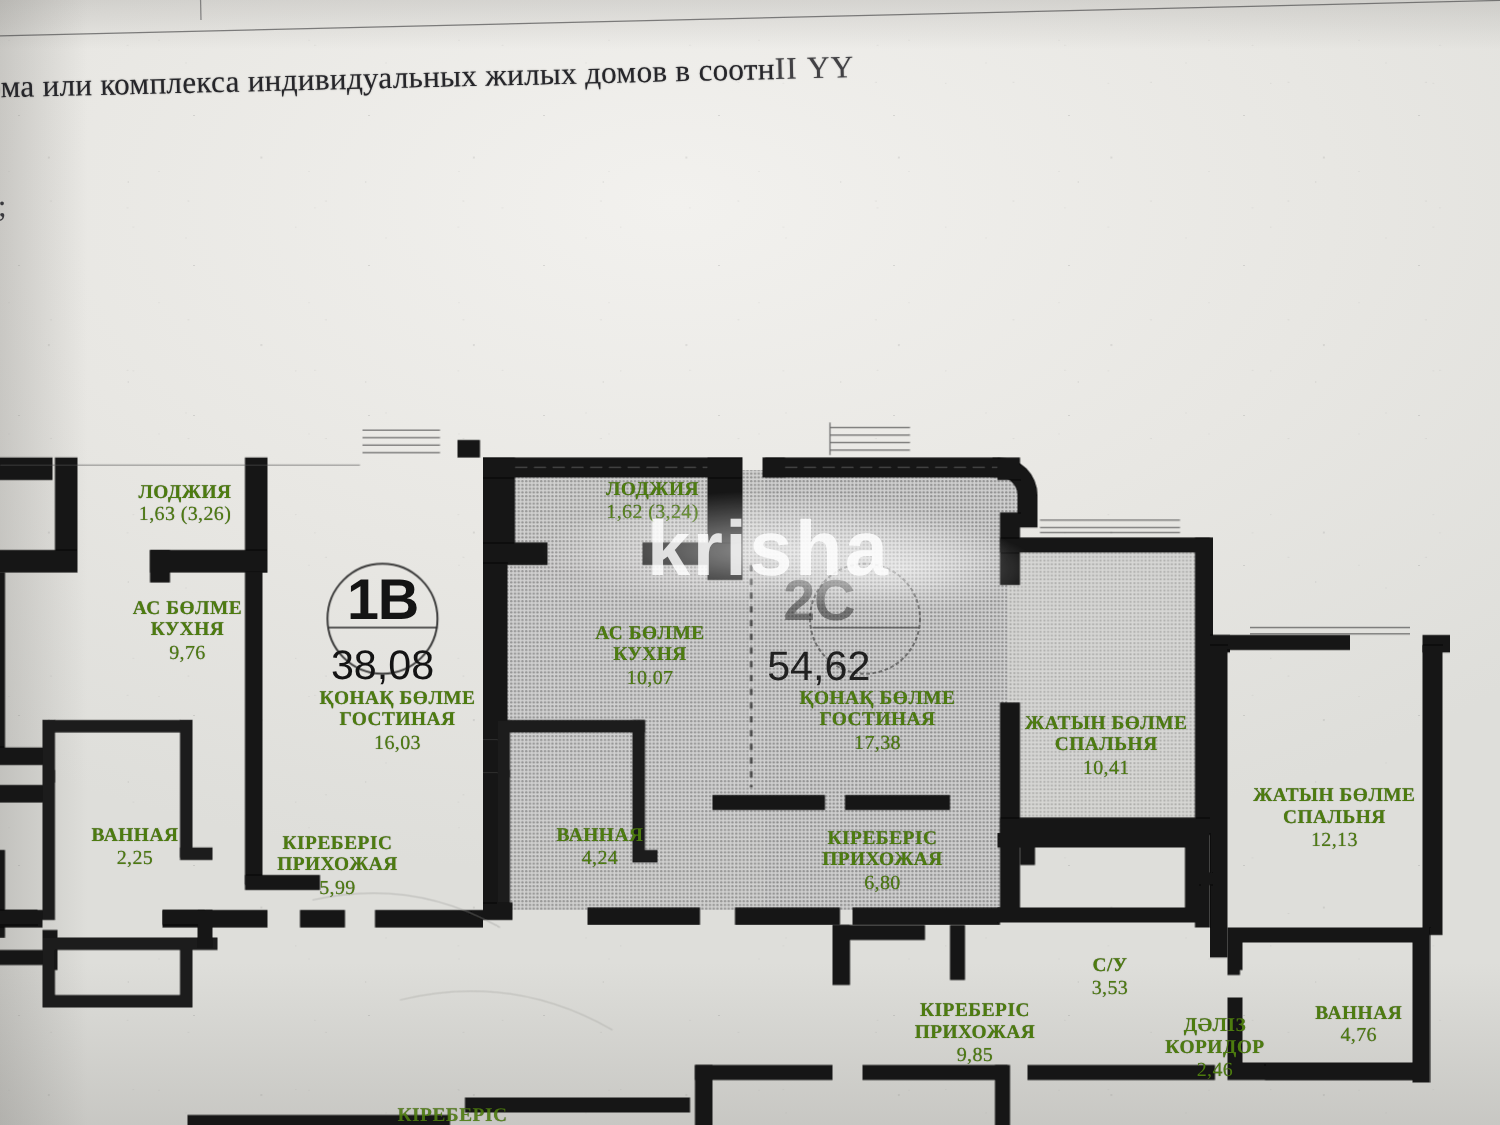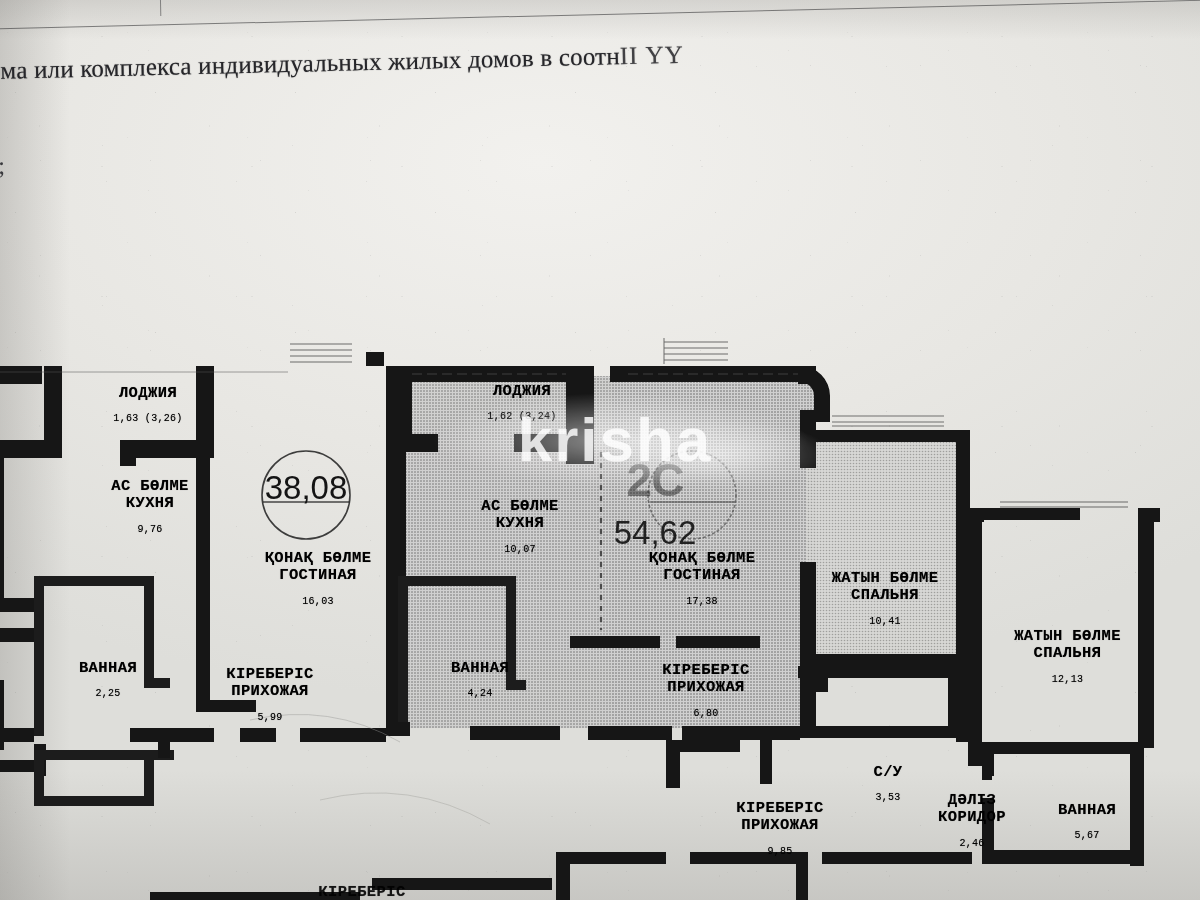--- a/index.html
+++ b/index.html
@@ -308,20 +308,21 @@
       <div class="la">2,25</div>
     </div>
 
     <div class="lbl" style="left:180px;top:666px;width:180px;">
       <div class="l1">КІРЕБЕРІС</div>
       <div class="l2">ПРИХОЖАЯ</div>
       <div class="la">5,99</div>
     </div>
 
     <div class="badge" style="left:236px;top:457px;width:140px;">
+      <div class="bcode">1В</div>
       <div class="barea">38,08</div>
     </div>
 
     <div class="lbl" style="left:432px;top:383px;width:180px;">
       <div class="l1">ЛОДЖИЯ</div>
       <div class="la">1,62 (3,24)</div>
     </div>
 
     <div class="lbl" style="left:430px;top:498px;width:180px;">
       <div class="l1">АС БӨЛМЕ</div>
@@ -358,29 +359,29 @@
     </div>
 
     <div class="lbl" style="left:980px;top:628px;width:175px;">
       <div class="l1">ЖАТЫН БӨЛМЕ</div>
       <div class="l2">СПАЛЬНЯ</div>
       <div class="la">12,13</div>
     </div>
 
     <div class="lbl" style="left:1022px;top:802px;width:130px;">
       <div class="l2">ВАННАЯ</div>
-      <div class="la">5,67</div>
+      <div class="la">4,76</div>
     </div>
 
     <div class="lbl" style="left:838px;top:764px;width:100px;">
       <div class="l2">С/У</div>
       <div class="la">3,53</div>
     </div>
 
-    <div class="lbl" style="left:912px;top:792px;width:120px;">
+    <div class="lbl" style="left:912px;top:812px;width:120px;">
       <div class="l1">ДӘЛІЗ</div>
       <div class="l2">КОРИДОР</div>
       <div class="la">2,46</div>
     </div>
 
     <div class="lbl" style="left:700px;top:800px;width:160px;">
       <div class="l1">КІРЕБЕРІС</div>
       <div class="l2">ПРИХОЖАЯ</div>
       <div class="la">9,85</div>
     </div>
@@ -394,26 +395,26 @@
   <div class="wm-glow"></div>
   <div class="wm2"></div>
   <div class="wm">krisha</div>
 
 </div>
 
 <style>
   .plan-labels{position:absolute;inset:0;pointer-events:none;}
   .lbl{
     position:absolute;text-align:center;
-    font-family:Liberation Mono, monospace;
-    color:#000000;line-height:1.12;
+    font-family:Liberation Serif, serif;
+    color:#4d7c0f;line-height:1.12;
     text-shadow:0 0 .7px rgba(20,20,20,.55);
   }
   .lbl .l1,.lbl .l2{font-weight:bold;font-size:15.5px;letter-spacing:.4px;}
-  .lbl .la{font-weight:normal;font-size:10px;letter-spacing:.3px;margin-top:11px;}
+  .lbl .la{font-weight:normal;font-size:16px;letter-spacing:.3px;margin-top:1px;}
   .lbl.cutoff{overflow:hidden;height:14px;opacity:.9;}
 
   .badge{
     position:absolute;text-align:center;
     font-family:"Liberation Sans", sans-serif;color:#141414;
   }
   .badge .bcode{font-size:46px;font-weight:bold;line-height:.96;letter-spacing:-1px;}
   .badge .barea{font-size:33px;font-weight:normal;line-height:1.05;letter-spacing:0px;margin-top:14px;}
   .badge-faded .bcode{opacity:.45;}
   .badge-faded .barea{opacity:.92;}

